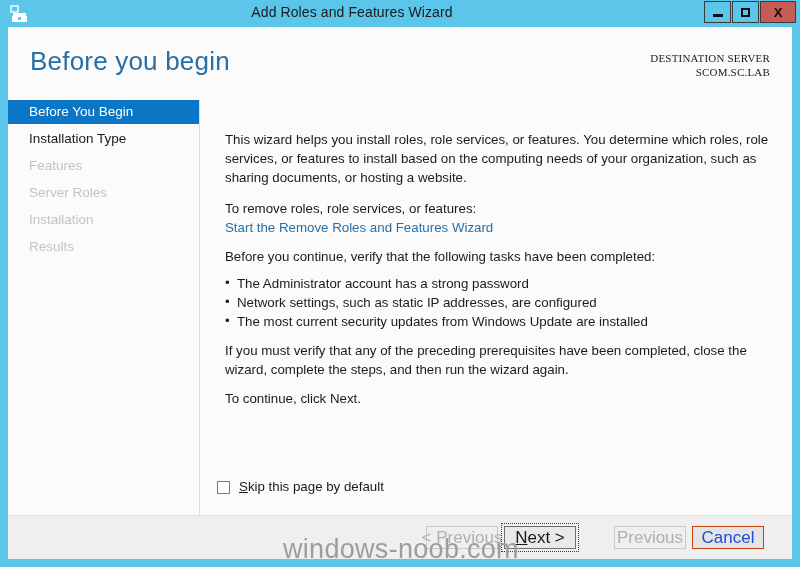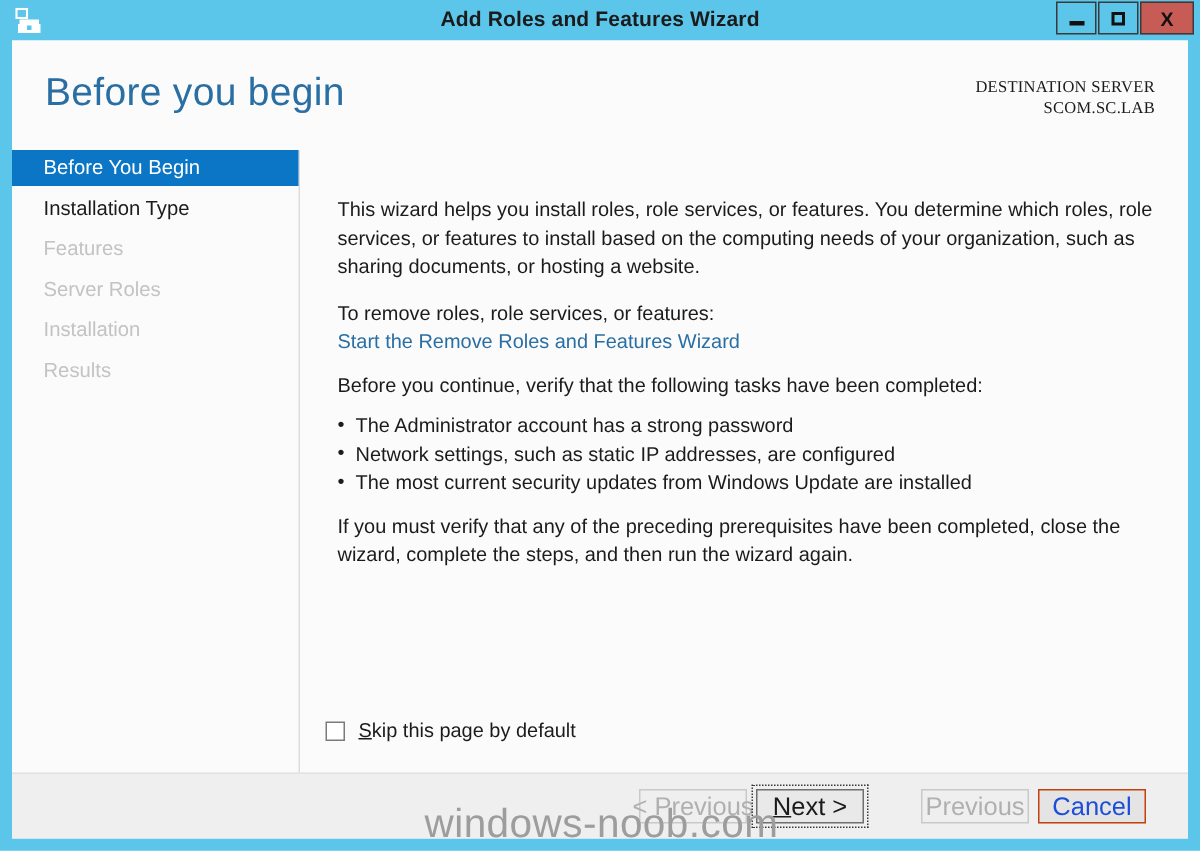--- a/index.html
+++ b/index.html
@@ -34,27 +34,26 @@
     background: #5bc5ea;
   }
   .title-icon {
     position: absolute;
     left: 9px; top: 4px;
     width: 20px; height: 20px;
   }
   .title-text {
     position: absolute;
     left: 0; top: 4px;
-    width: 800px;
+    width: 704px;
     text-align: center;
     font-size: 14px;
     color: #1b1b1b;
     font-family: "Liberation Sans", sans-serif;
     letter-spacing: 0.1px;
-    font-weight: bold;
   }
   .winbtns {
     position: absolute;
     right: 4px; top: 1px;
     display: flex;
     gap: 1px;
   }
   .winbtn {
     width: 27px;
     height: 22px;
@@ -334,20 +333,21 @@
       <div class="body-text" style="top:147px;">Before you continue, verify that the following tasks have been completed:</div>
 
       <div class="bullets" style="top:174px;">
         <span class="bullet-row">The Administrator account has a strong password</span>
         <span class="bullet-row">Network settings, such as static IP addresses, are configured</span>
         <span class="bullet-row">The most current security updates from Windows Update are installed</span>
       </div>
 
       <div class="body-text" style="top:241px;">If you must verify that any of the preceding prerequisites have been completed, close the wizard, complete the steps, and then run the wizard again.</div>
 
+      <div class="body-text" style="top:289px;">To continue, click Next.</div>
     </div>
 
   </div>
 
   <div class="skip-row">
     <span class="checkbox"></span>
     <span class="skip-label"><u>S</u><span>kip this page by default</span></span>
   </div>
 
   <div class="buttonbar">

